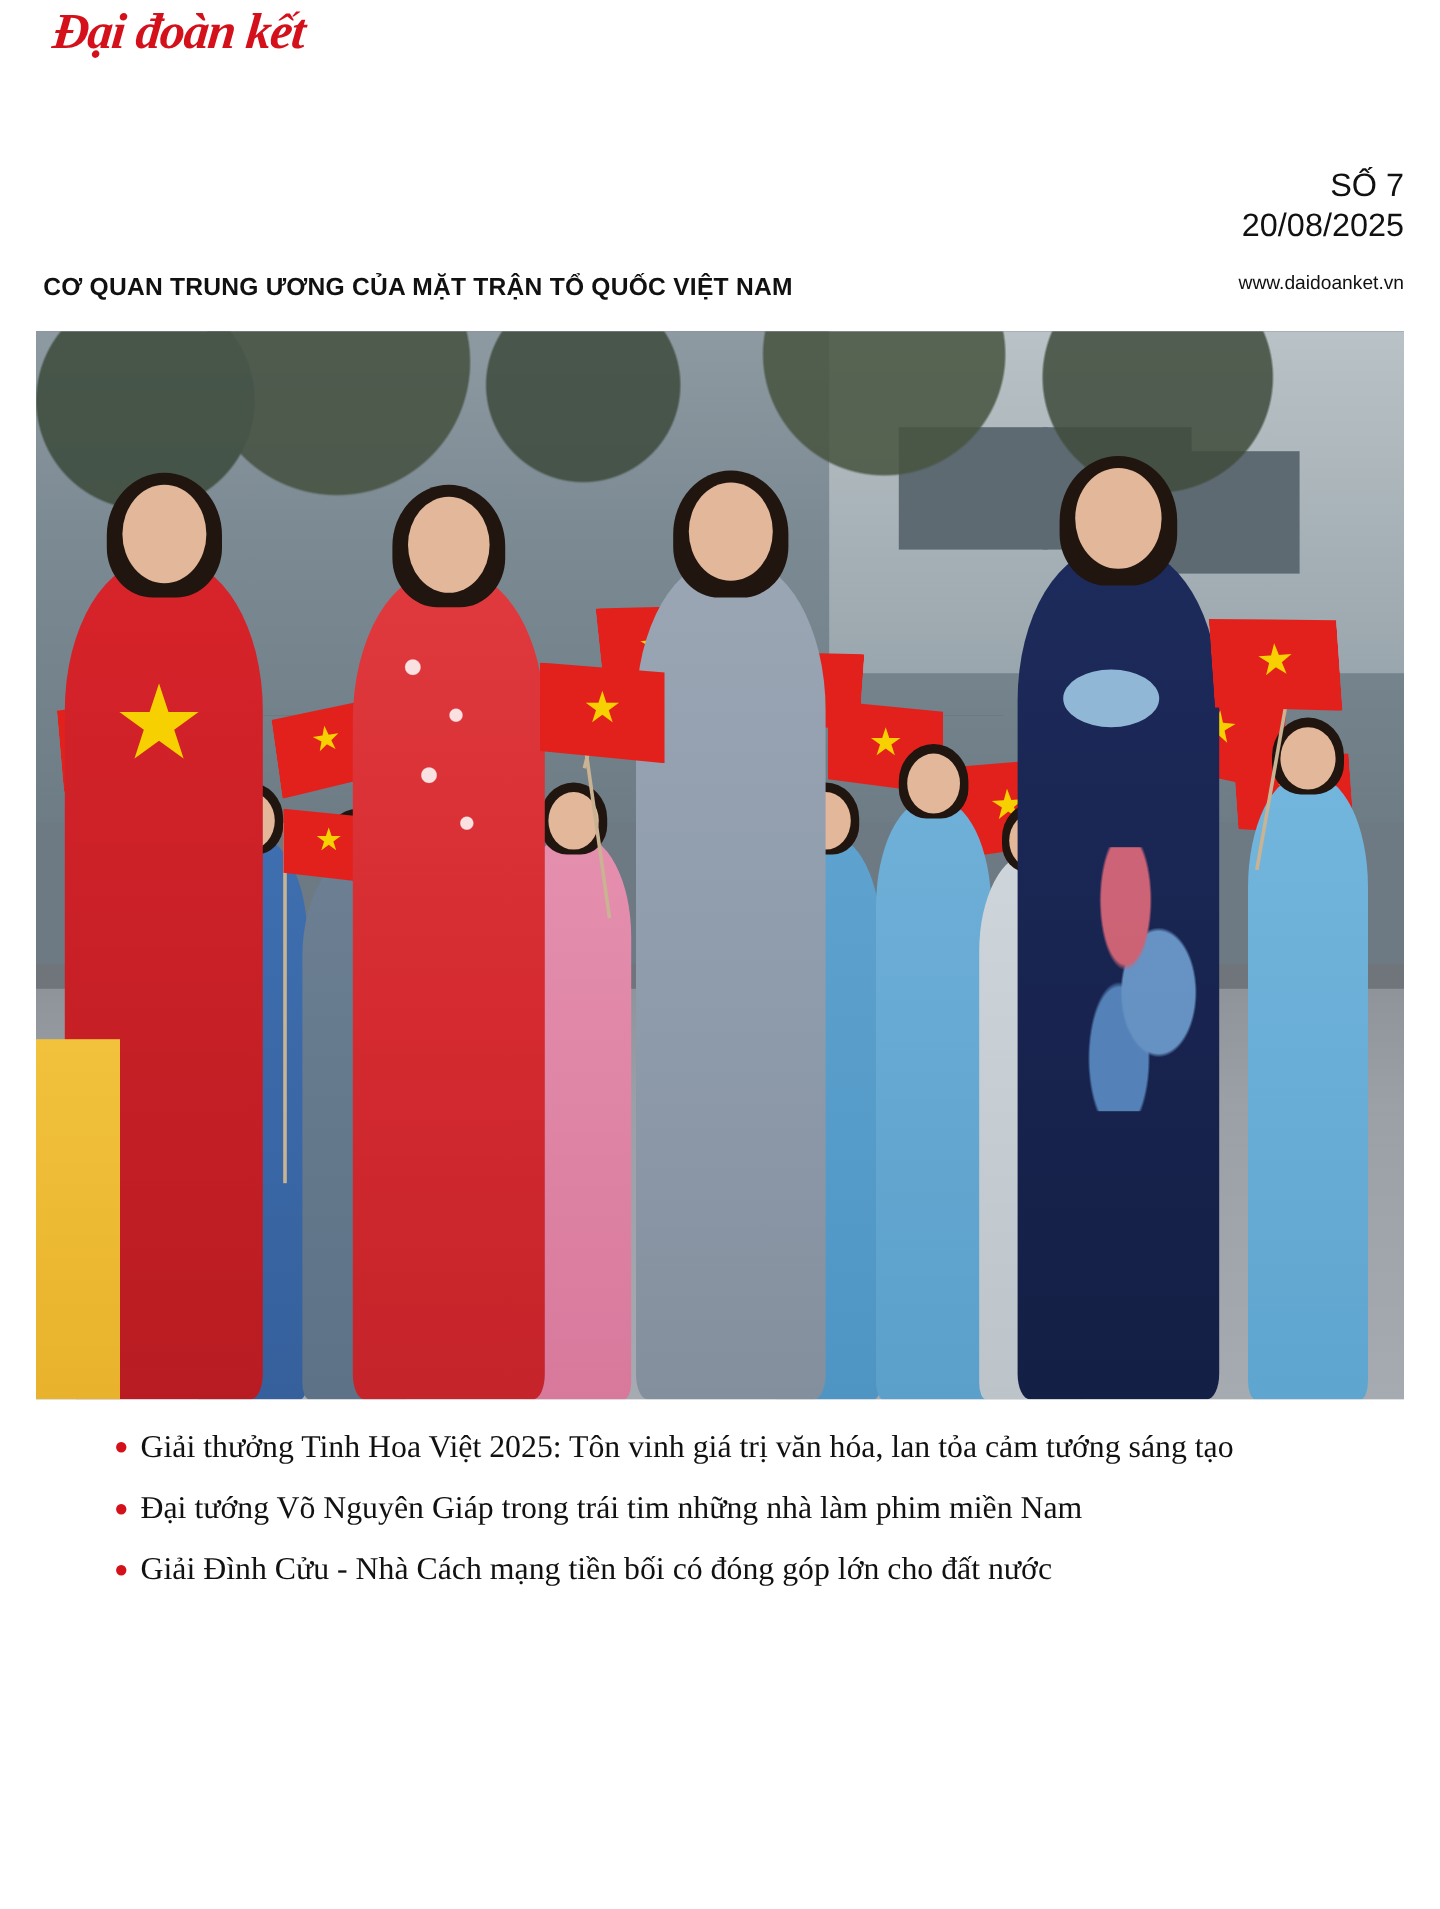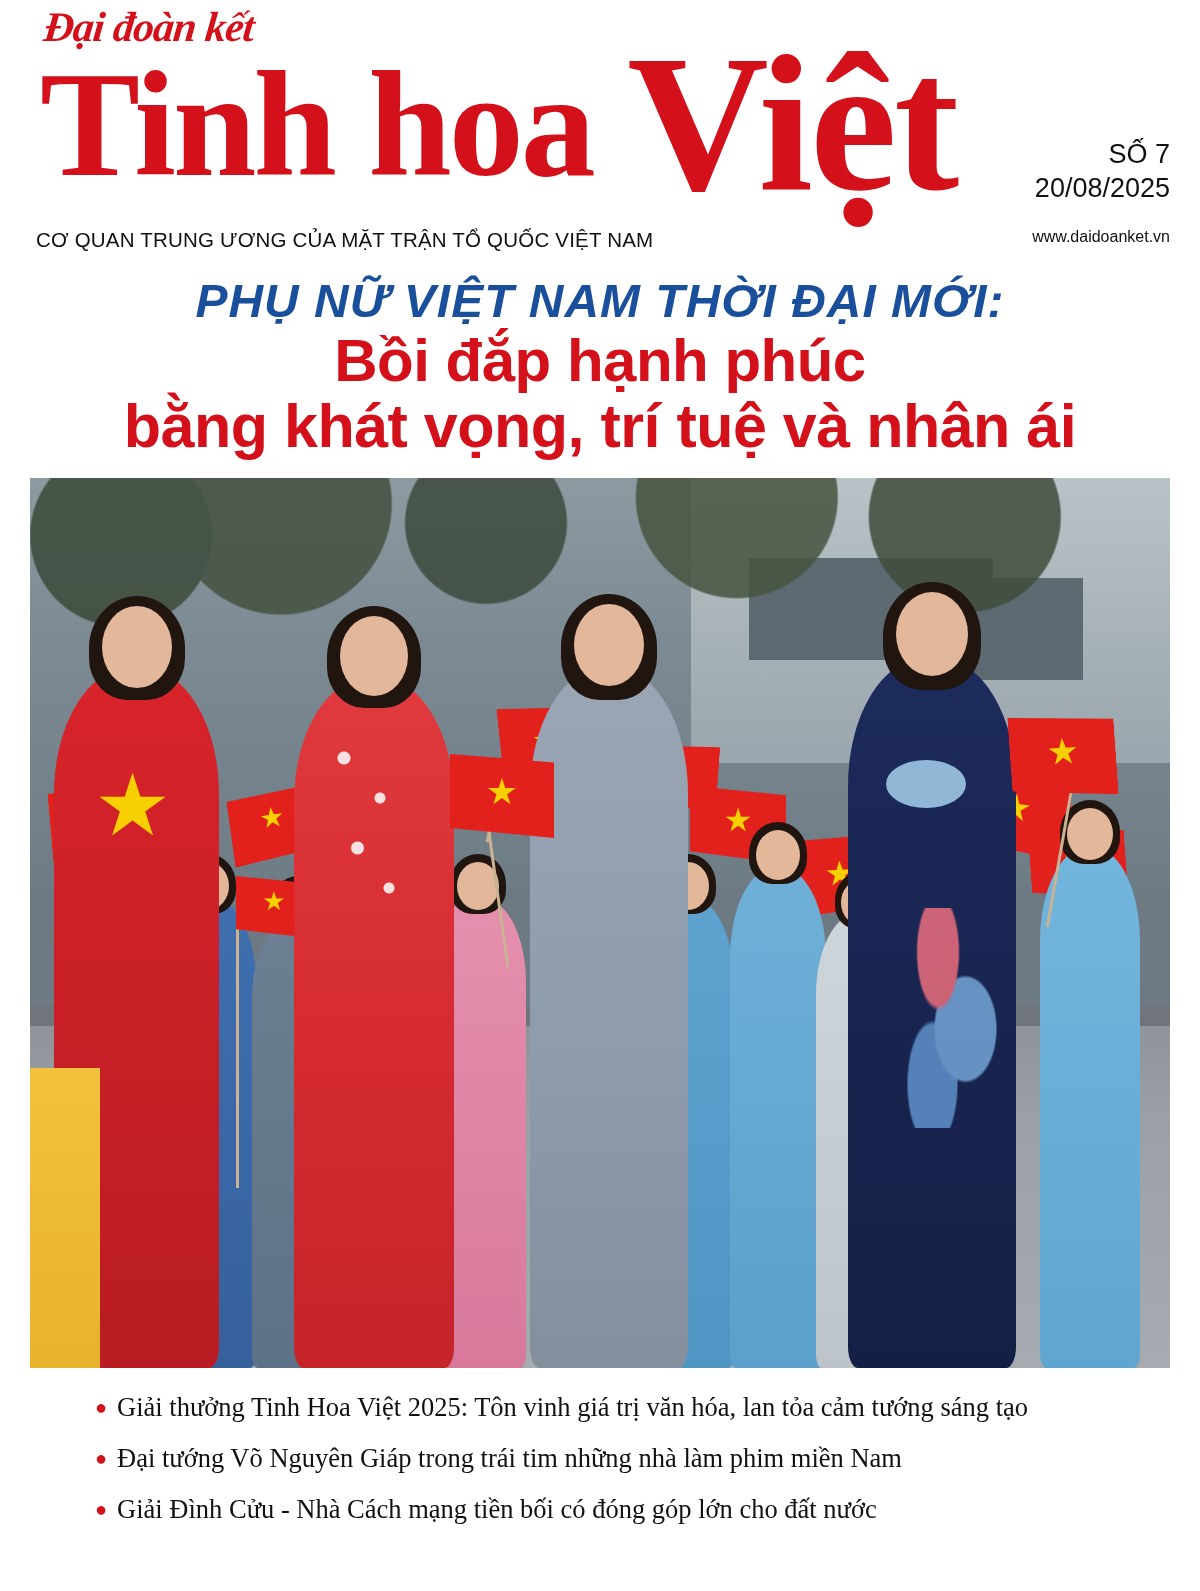--- a/index.html
+++ b/index.html
@@ -77,21 +77,21 @@
   }
   .issue-date {
     font-size: 27px;
     line-height: 1.25;
   }
   .org-line {
     position: absolute;
     left: 36px;
     top: 228px;
     font-size: 20.5px;
-    font-weight: normal;
+    font-weight: bold;
     letter-spacing: 0.2px;
     color: #111;
   }
   .site-url {
     position: absolute;
     right: 30px;
     top: 228px;
     font-size: 16px;
     color: #111;
   }
@@ -238,38 +238,28 @@
   }
   .bullet .txt { flex: 1 1 auto; }
 </style>
 </head>
 <body>
 
 <div class="page">
 
   <div class="masthead">
     <div class="brand-script">Đại đoàn kết</div>
-    <div class="logo-row">
-      <h1 class="main-title"><span>Tinh hoa</span> <span class="big">Việt</span></h1>
-    </div>
     <div class="issue-block">
       <div class="issue-no">SỐ 7</div>
       <div class="issue-date">20/08/2025</div>
     </div>
     <div class="org-line">CƠ QUAN TRUNG ƯƠNG CỦA MẶT TRẬN TỔ QUỐC VIỆT NAM</div>
     <div class="site-url">www.daidoanket.vn</div>
   </div>
 
-  <div class="headline-zone">
-    <div class="kicker">PHỤ NỮ VIỆT NAM THỜI ĐẠI MỚI:</div>
-    <div class="headline">
-      <span>Bồi đắp hạnh phúc</span>
-      <span class="l2">bằng khát vọng, trí tuệ và nhân ái</span>
-    </div>
-  </div>
 
   <div class="photo-wrap">
     <div class="photo">
       <div class="bg-sky"></div>
       <div class="bg-building"></div>
       <div class="bg-trees"></div>
       <div class="bg-road"></div>
 
       <div class="crowd">
 

